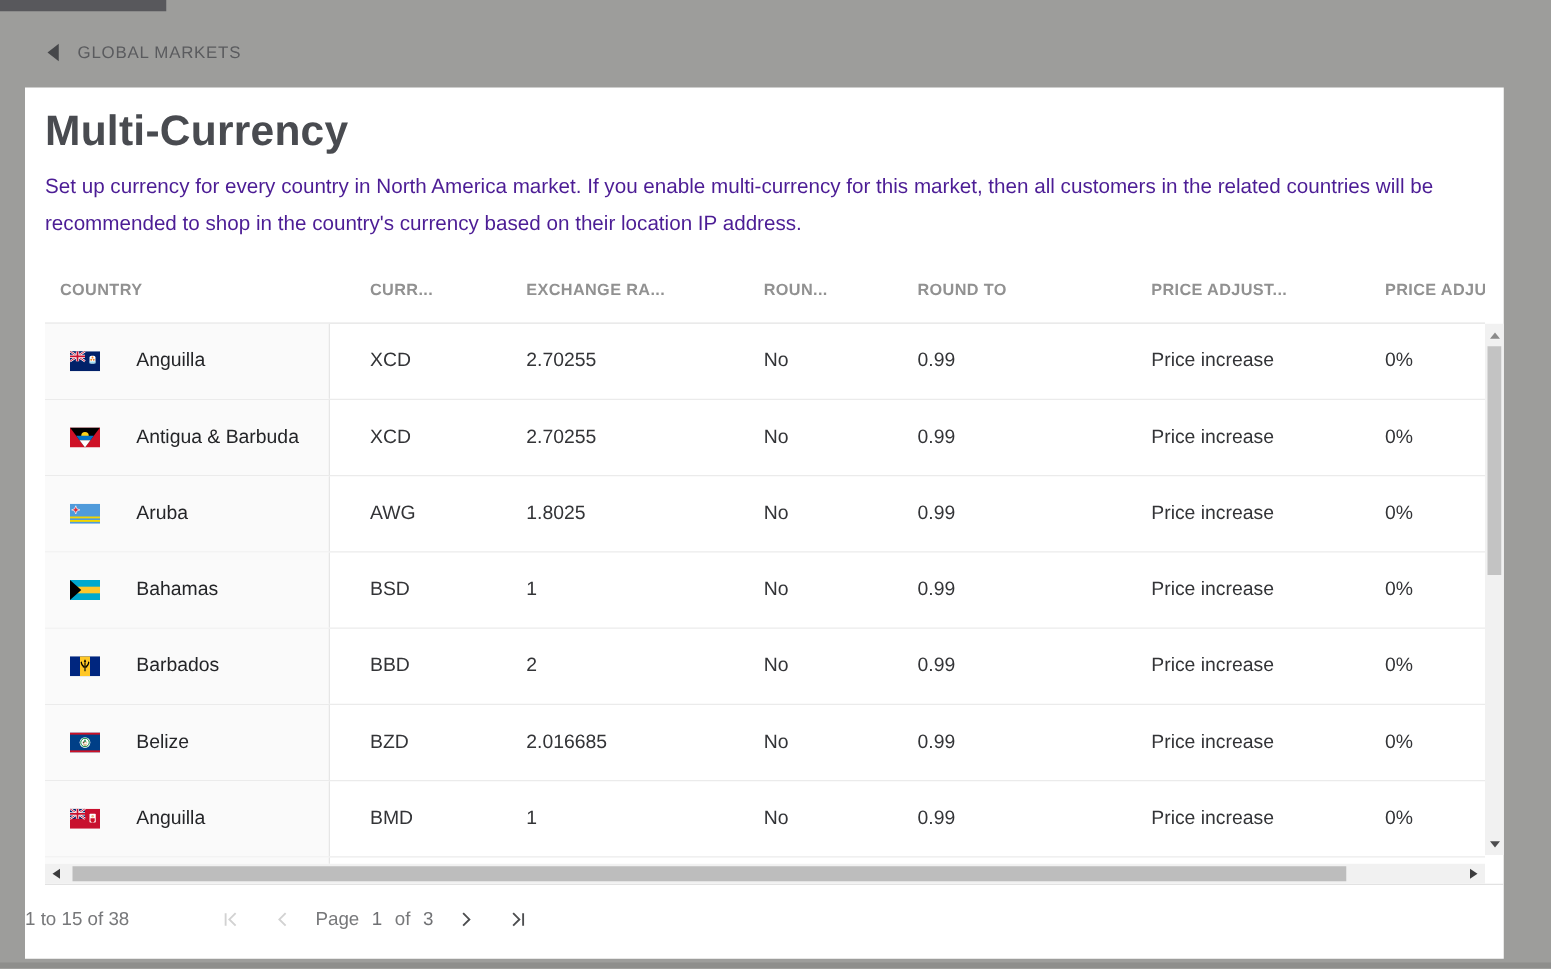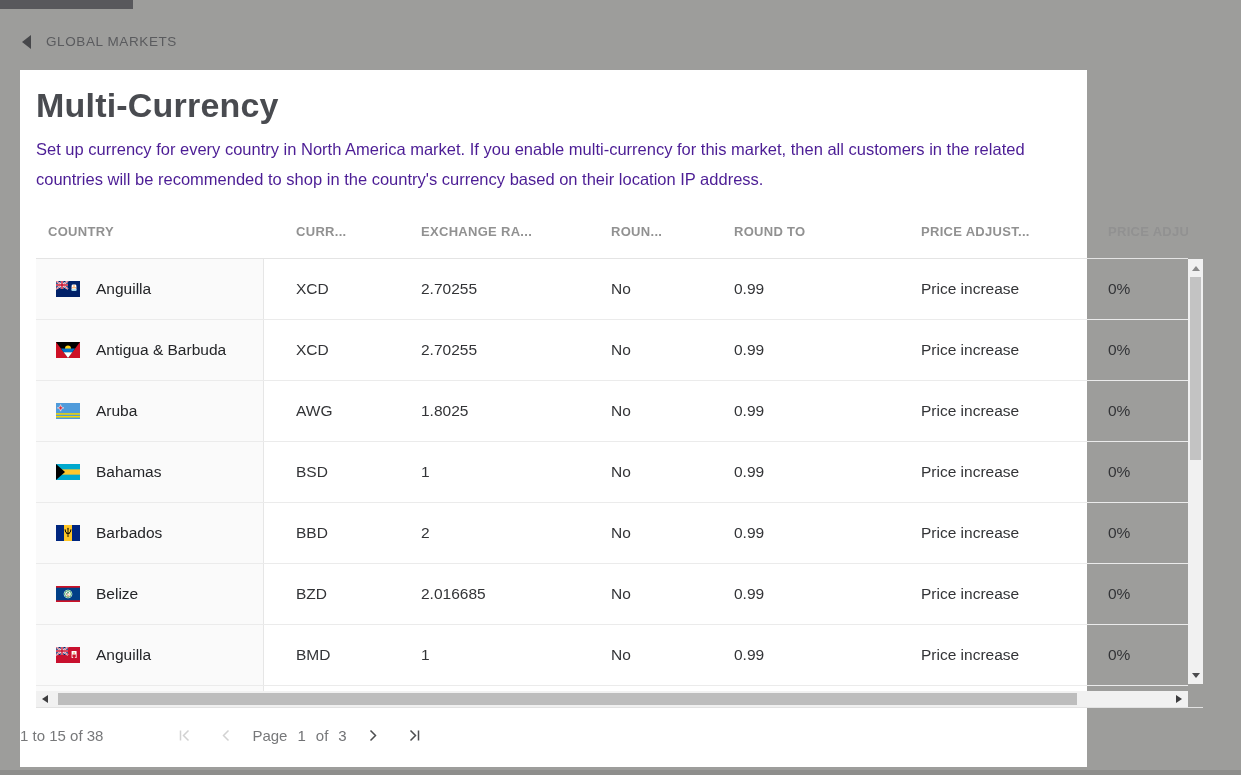--- a/index.html
+++ b/index.html
@@ -4,38 +4,38 @@
 <style>
   html,body{margin:0;padding:0;}
   body{
     width:1241px;height:775px;position:relative;overflow:hidden;
     background:#9d9d9b;
     font-family:"Liberation Sans", sans-serif;
   }
   .top-strip{position:absolute;top:0;left:0;width:133px;height:9px;background:#58585c;}
   .bottom-strip{position:absolute;bottom:0;left:0;width:1241px;height:5px;background:#8e8e8c;}
 
-  .breadcrumb{position:absolute;top:34px;left:22px;display:flex;align-items:center;gap:15px;cursor:pointer;}
+  .breadcrumb{position:absolute;top:34px;left:38px;display:flex;align-items:center;gap:15px;cursor:pointer;}
   .back-tri{width:0;height:0;border-top:7px solid transparent;border-bottom:7px solid transparent;border-right:9px solid #46474a;}
   .breadcrumb-label{font-size:13.5px;color:#5a5b5e;letter-spacing:0.6px;}
 
-  .card{position:absolute;left:20px;top:70px;width:1067px;height:697px;background:#ffffff;}
+  .card{position:absolute;left:20px;top:70px;width:1183px;height:697px;background:#ffffff;}
 
   .page-title{margin:0;padding:16px 16px 0 16px;font-size:34px;font-weight:700;color:#494b50;letter-spacing:0.2px;}
   .page-desc{margin:9px 16px 0 16px;max-width:1156px;font-size:16.5px;line-height:30px;color:#4c1d95;}
 
   .grid{position:relative;margin:11px 0 0 16px;width:1167px;}
   .hdr,.row{display:grid;grid-template-columns:228px 125px 190px 123px 187px 187px 112px;width:1152px;}
   .hdr{height:53px;border-bottom:1px solid #e4e4e4;}
   .hcell{display:flex;align-items:center;padding-left:32px;font-size:13px;font-weight:700;color:#919191;letter-spacing:0.3px;white-space:nowrap;overflow:hidden;cursor:pointer;}
   .hcell.first{padding-left:12px;}
 
   .row{height:60px;border-bottom:1px solid #ebebeb;cursor:pointer;}
   .cell{display:flex;align-items:center;padding-left:32px;font-size:15.5px;color:#333437;white-space:nowrap;overflow:hidden;}
-  .cell.c-country{padding-left:20px;gap:16px;background:#fafafa;border-right:1px solid #e6e6e6;color:#242528;}
+  .cell.c-country{padding-left:20px;gap:29px;background:#fafafa;border-right:1px solid #e6e6e6;color:#242528;}
   .flag{display:flex;align-items:center;}
   .flag svg{width:24px;height:16px;display:block;}
 
   .sliver{display:grid;grid-template-columns:228px auto;height:5px;width:1152px;}
   .sliver .a{background:#fafafa;border-right:1px solid #e6e6e6;}
 
   .vscroll{position:absolute;left:1152px;top:54px;width:15px;height:425px;background:#f1f1f1;}
   .vthumb{position:absolute;left:2px;top:18px;width:11px;height:183px;background:#c3c3c3;cursor:pointer;}
   .varrow-up{position:absolute;left:3.5px;top:7px;width:0;height:0;border-left:4px solid transparent;border-right:4px solid transparent;border-bottom:5px solid #8a8a8a;cursor:pointer;}
   .varrow-down{position:absolute;left:3.5px;bottom:6px;width:0;height:0;border-left:4px solid transparent;border-right:4px solid transparent;border-top:5px solid #4c4c4e;cursor:pointer;}

